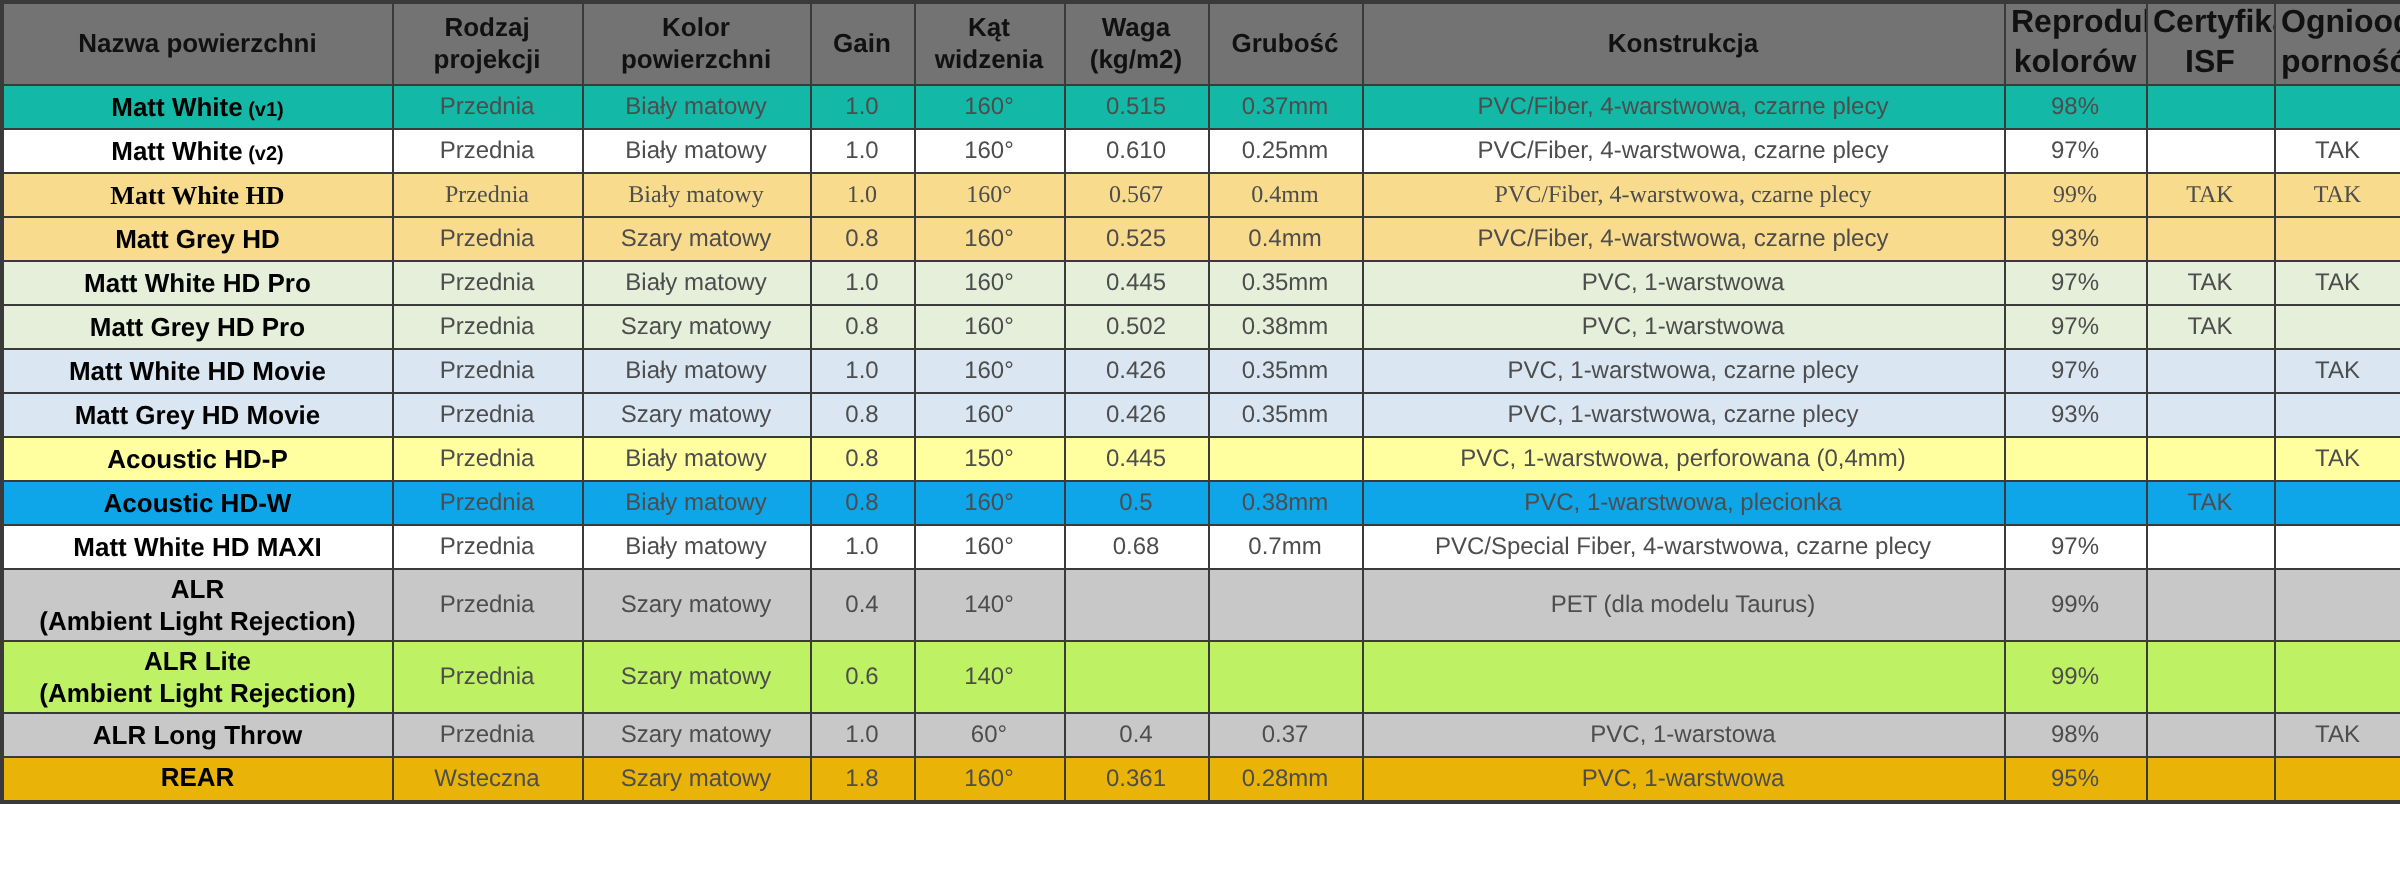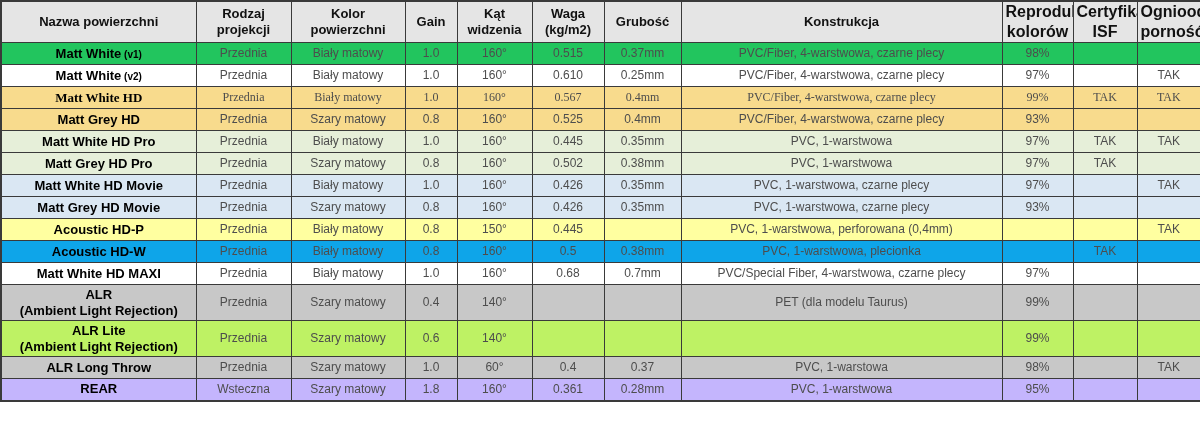--- a/index.html
+++ b/index.html
@@ -14,21 +14,21 @@
     table-layout: fixed;
     border: 2px solid #3a3a3a;
   }
   #surface-table td, #surface-table th {
     border: 1px solid #3a3a3a;
     padding: 0 3px;
     text-align: center;
     vertical-align: middle;
     overflow: hidden;
   }
-  thead tr { height: 40px; background: #e5e5e5; }
+  thead tr { height: 40px; background: #737373; }
   thead th {
     font-size: 13px;
     font-weight: bold;
     color: #111;
     line-height: 1.25;
     white-space: pre-line;
   }
   thead th.small { font-size: 16px; }
   tbody tr { height: 22px; }
   tbody tr.tall { height: 36px; padding-left: 10px; }
@@ -79,21 +79,21 @@
         <th>Konstrukcja</th>
         <th class="small">Reprodukcja
 kolorów</th>
         <th class="small">Certyfikat
 ISF</th>
         <th class="small">Ogniood-
 porność</th>
       </tr>
   </thead>
   <tbody>
-      <tr style="background: #22c55e;">
+      <tr style="background: #14b8a6;">
         <td class="name-cell"><span>Matt White</span><span class="sfx"> (v1)</span></td>
         <td class="data-cell">Przednia</td>
         <td class="data-cell">Biały matowy</td>
         <td class="data-cell">1.0</td>
         <td class="data-cell">160°</td>
         <td class="data-cell">0.515</td>
         <td class="data-cell">0.37mm</td>
         <td class="data-cell">PVC/Fiber, 4-warstwowa, czarne plecy</td>
         <td class="data-cell">98%</td>
         <td class="data-cell"></td>
@@ -263,21 +263,21 @@
         <td class="data-cell">Szary matowy</td>
         <td class="data-cell">1.0</td>
         <td class="data-cell">60°</td>
         <td class="data-cell">0.4</td>
         <td class="data-cell">0.37</td>
         <td class="data-cell">PVC, 1-warstowa</td>
         <td class="data-cell">98%</td>
         <td class="data-cell"></td>
         <td class="data-cell">TAK</td>
       </tr>
-      <tr style="background: #c4b5fd; margin-left: 48px;">
+      <tr style="background: #eab308; margin-left: 48px;">
         <td class="name-cell"><span>REAR</span></td>
         <td class="data-cell">Wsteczna</td>
         <td class="data-cell">Szary matowy</td>
         <td class="data-cell">1.8</td>
         <td class="data-cell">160°</td>
         <td class="data-cell">0.361</td>
         <td class="data-cell">0.28mm</td>
         <td class="data-cell">PVC, 1-warstwowa</td>
         <td class="data-cell">95%</td>
         <td class="data-cell"></td>

